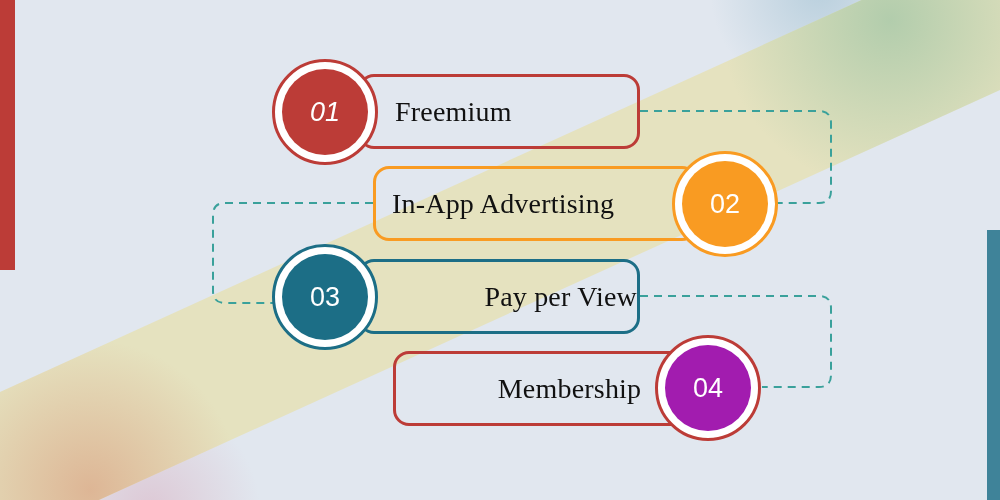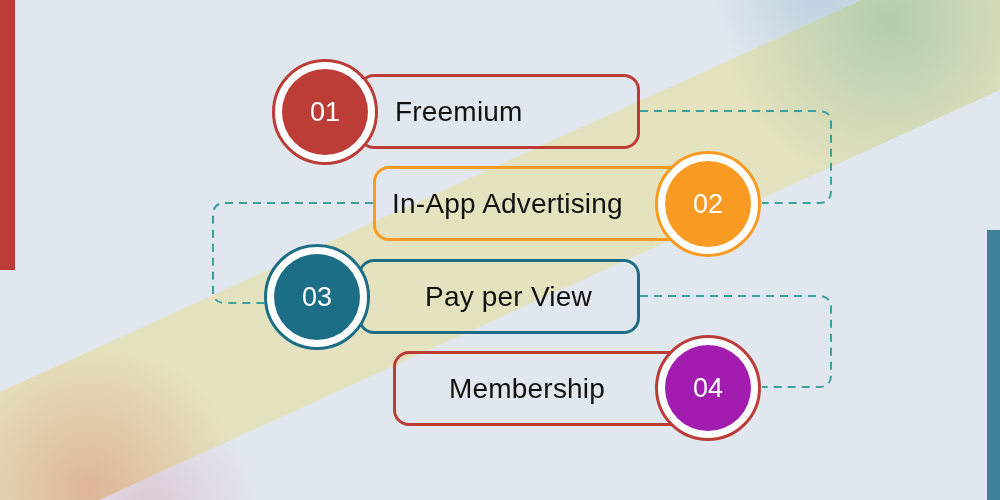--- a/index.html
+++ b/index.html
@@ -13,21 +13,21 @@
     .accent-left { left: 0; top: 0; width: 15px; height: 270px; background: #bc3c37; }
     .accent-right { left: 987px; top: 230px; width: 13px; height: 270px; background: #3f8399; }
 
     .step-box {
       position: absolute; box-sizing: border-box;
       border: 3px solid; border-radius: 16px;
       display: flex; align-items: center;
       font-size: 28px; color: #111;
       letter-spacing: 0.2px;
     }
-    .step-box .label { white-space: nowrap; }
+    .step-box .label { white-space: nowrap; font-family: Liberation Serif, serif; }
 
     .step-circle {
       position: absolute; box-sizing: border-box;
       width: 106px; height: 106px; border-radius: 50%;
       border: 3px solid; background: #ffffff;
       display: flex; align-items: center; justify-content: center;
     }
     .step-circle .inner {
       width: 86px; height: 86px; border-radius: 50%;
       display: flex; align-items: center; justify-content: center;
@@ -76,43 +76,43 @@
   </g>
 </svg>
 
 <div class="accent-bar accent-left"></div>
 <div class="accent-bar accent-right"></div>
 
 <div class="step-box" style="left:358px; top:74px; width:282px; height:75px; border-color:#bc3c37; padding-left:34px;">
   <span class="label">Freemium</span>
 </div>
 <div class="step-circle" style="left:272px; top:59px; border-color:#bc3c37;">
-  <div class="inner" style="background:#bc3c37;">
+  <div class="inner" style="background:#bc3c37;font-style:italic;">
     <span>01</span>
   </div>
 </div>
 
 <div class="step-box" style="left:373px; top:166px; width:325px; height:75px; border-color:#f99b22; padding-left:16px;">
   <span class="label">In-App Advertising</span>
 </div>
-<div class="step-circle" style="left:655px; top:151px; border-color:#f99b22;">
+<div class="step-circle" style="left:672px; top:151px; border-color:#f99b22;">
   <div class="inner" style="background:#f99b22;">
     <span>02</span>
   </div>
 </div>
 
-<div class="step-box" style="left:358px; top:259px; width:282px; height:75px; border-color:#1c6e86; padding-left:64px;">
+<div class="step-box" style="left:358px; top:259px; width:282px; height:75px; border-color:#1c6e86; padding-left:64px;justify-content:flex-end;">
   <span class="label">Pay per View</span>
 </div>
-<div class="step-circle" style="left:264px; top:244px; border-color:#1c6e86;">
+<div class="step-circle" style="left:272px; top:244px; border-color:#1c6e86;">
   <div class="inner" style="background:#1c6e86;">
     <span>03</span>
   </div>
 </div>
 
-<div class="step-box" style="left:393px; top:351px; width:300px; height:75px; border-color:#bc3c37; padding-left:53px;">
+<div class="step-box" style="left:393px; top:351px; width:300px; height:75px; border-color:#bc3c37; padding-left:53px;justify-content:center;">
   <span class="label">Membership</span>
 </div>
 <div class="step-circle" style="left:655px; top:335px; border-color:#bc3c37;">
   <div class="inner" style="background:#a21caf;">
     <span>04</span>
   </div>
 </div>
 
 </body></html>

